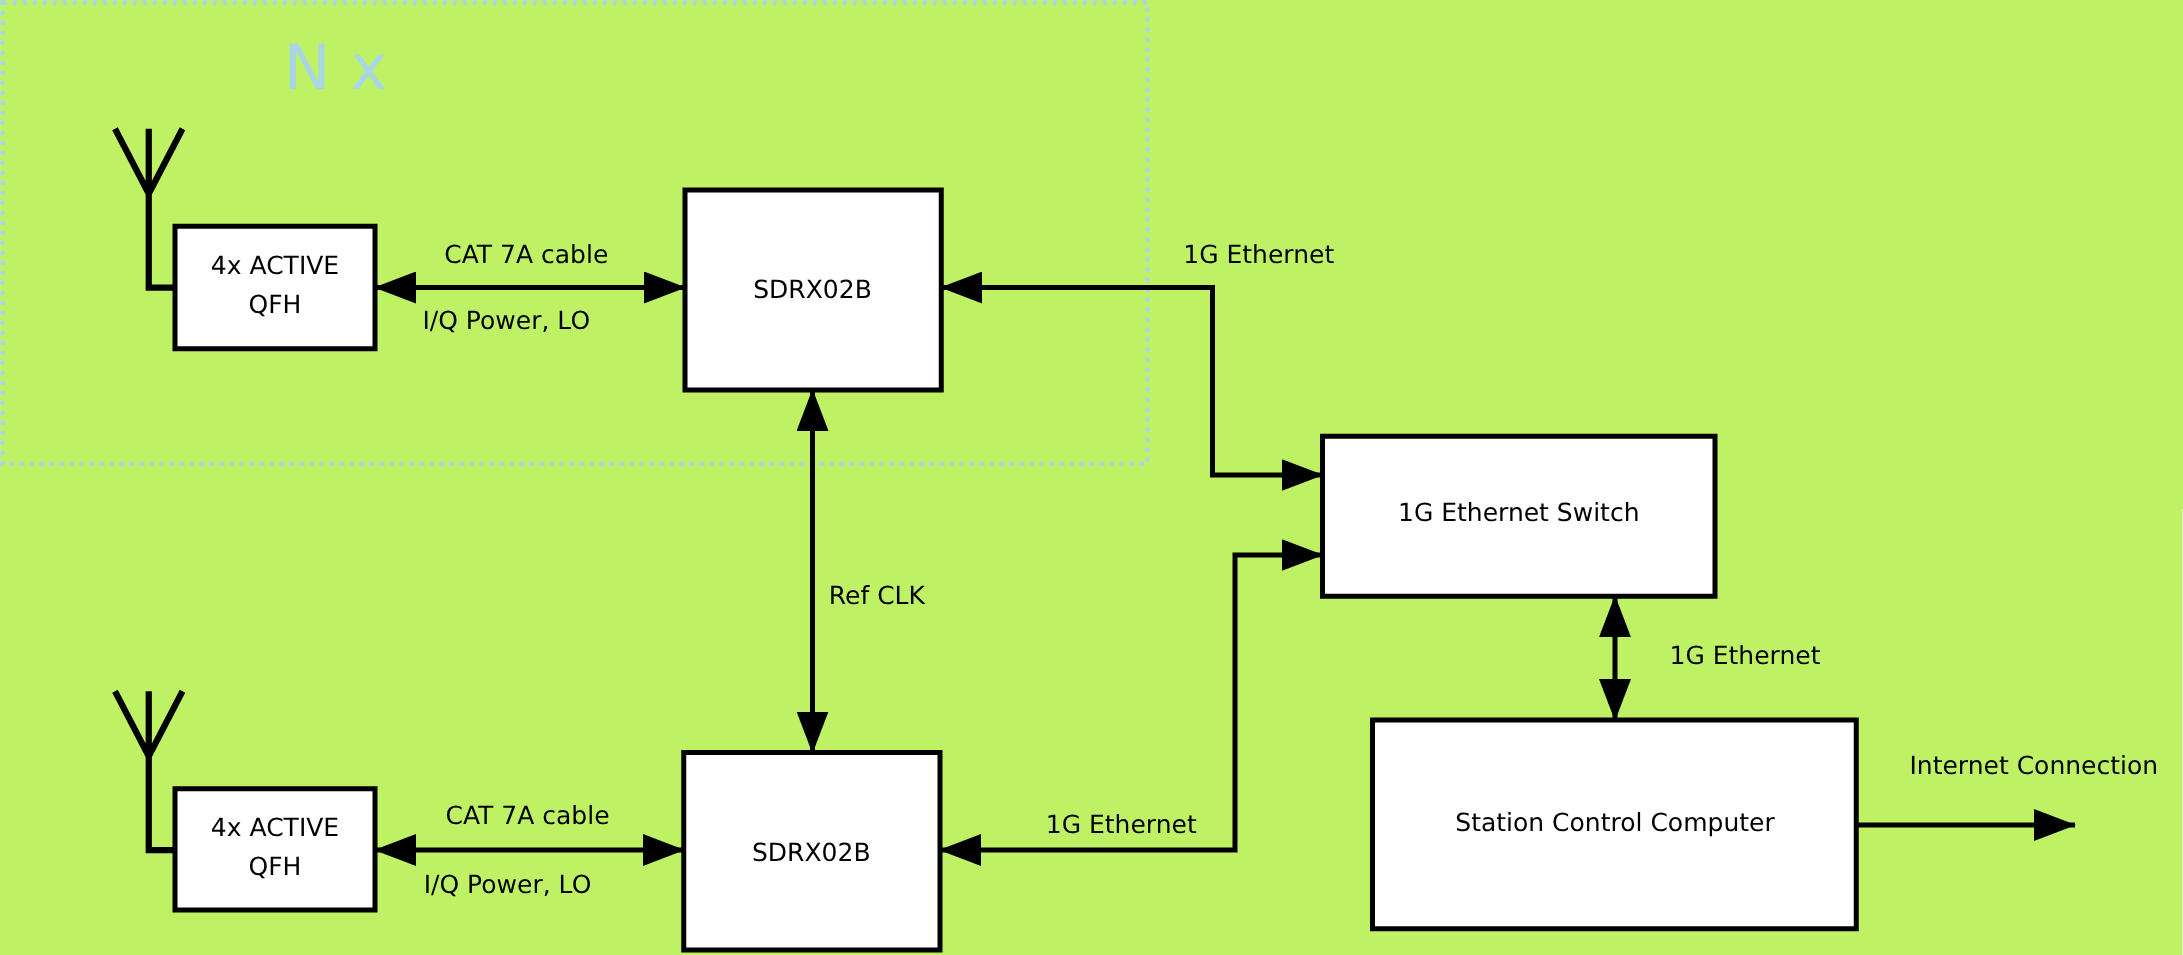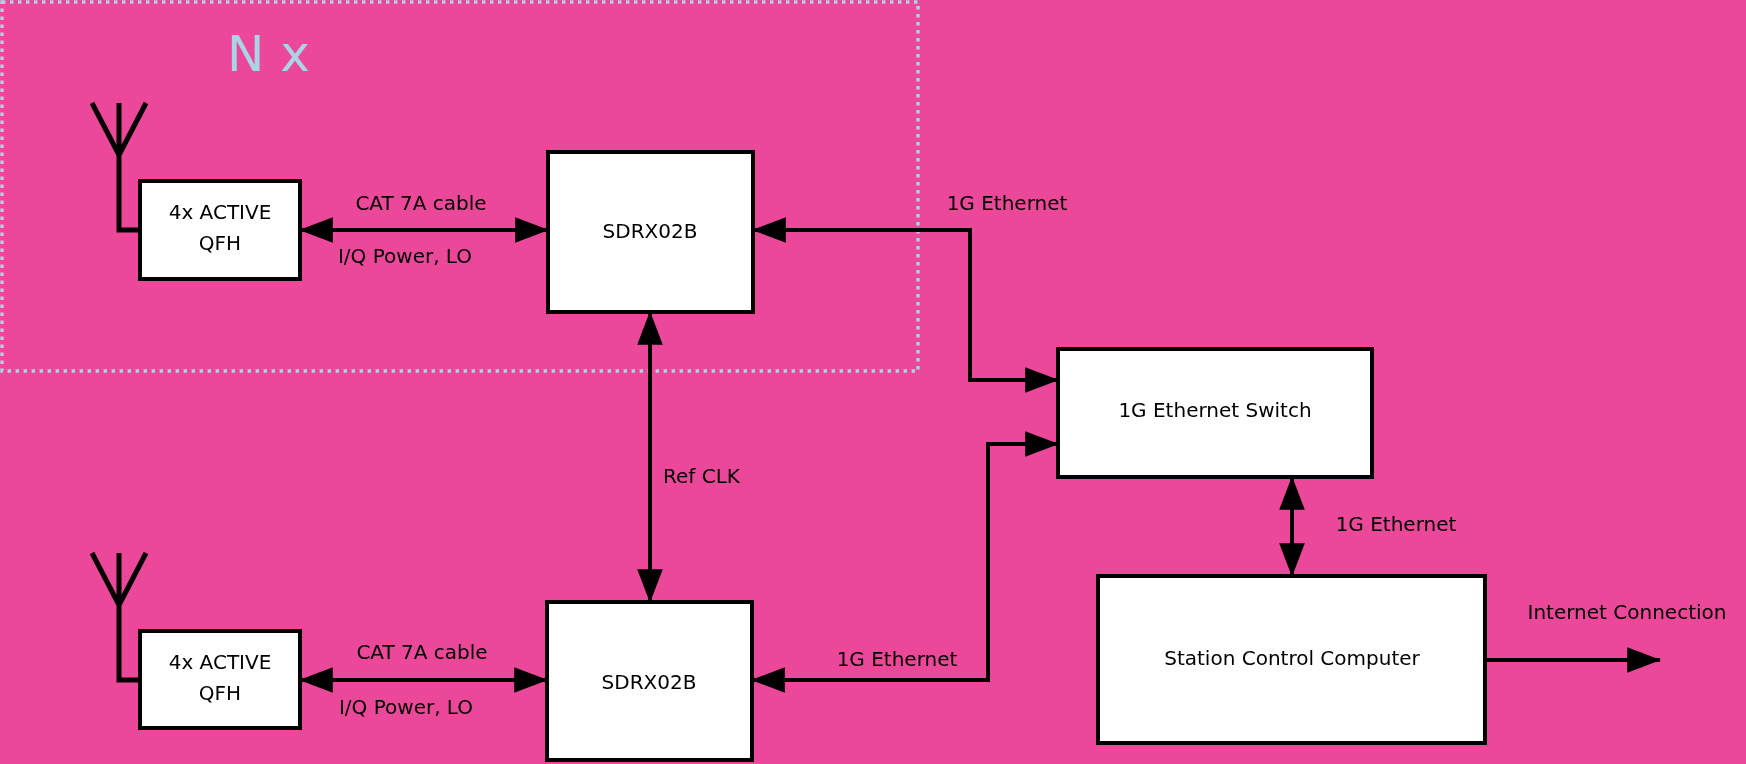--- a/index.html
+++ b/index.html
@@ -4,21 +4,21 @@
 <style>
   html, body {
     margin: 0;
     padding: 0;
     background: #ffffff;
   }
   #stage {
     width: 1746px;
     height: 764px;
     position: relative;
-    background: #ec4899;
+    background: #bef264;
     overflow: hidden;
   }
   svg {
     display: block;
     font-family: "DejaVu Sans", "Liberation Sans", sans-serif;
   }
   .box {
     fill: #ffffff;
     stroke: #000000;
     stroke-width: 4;

